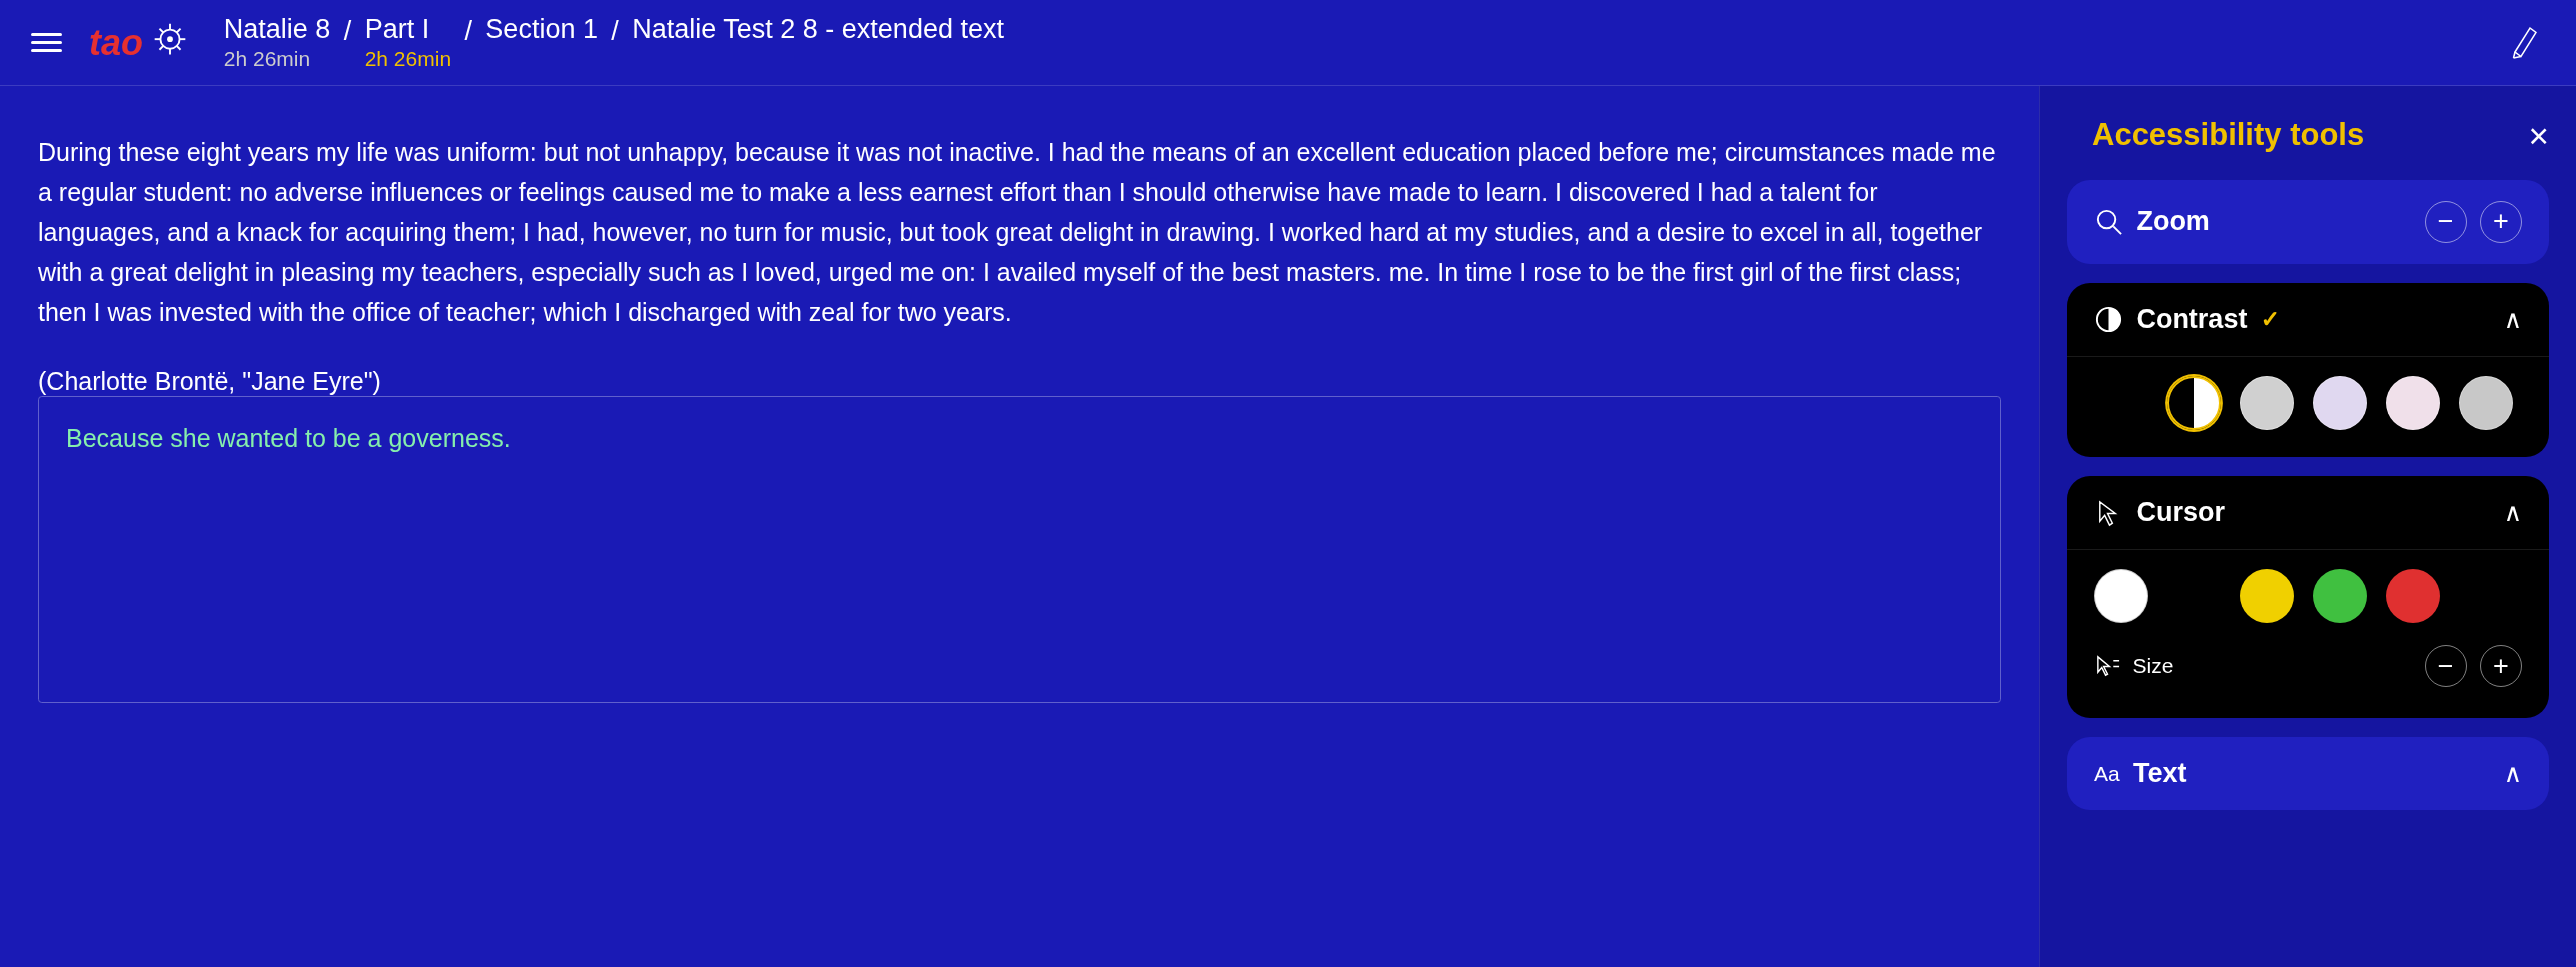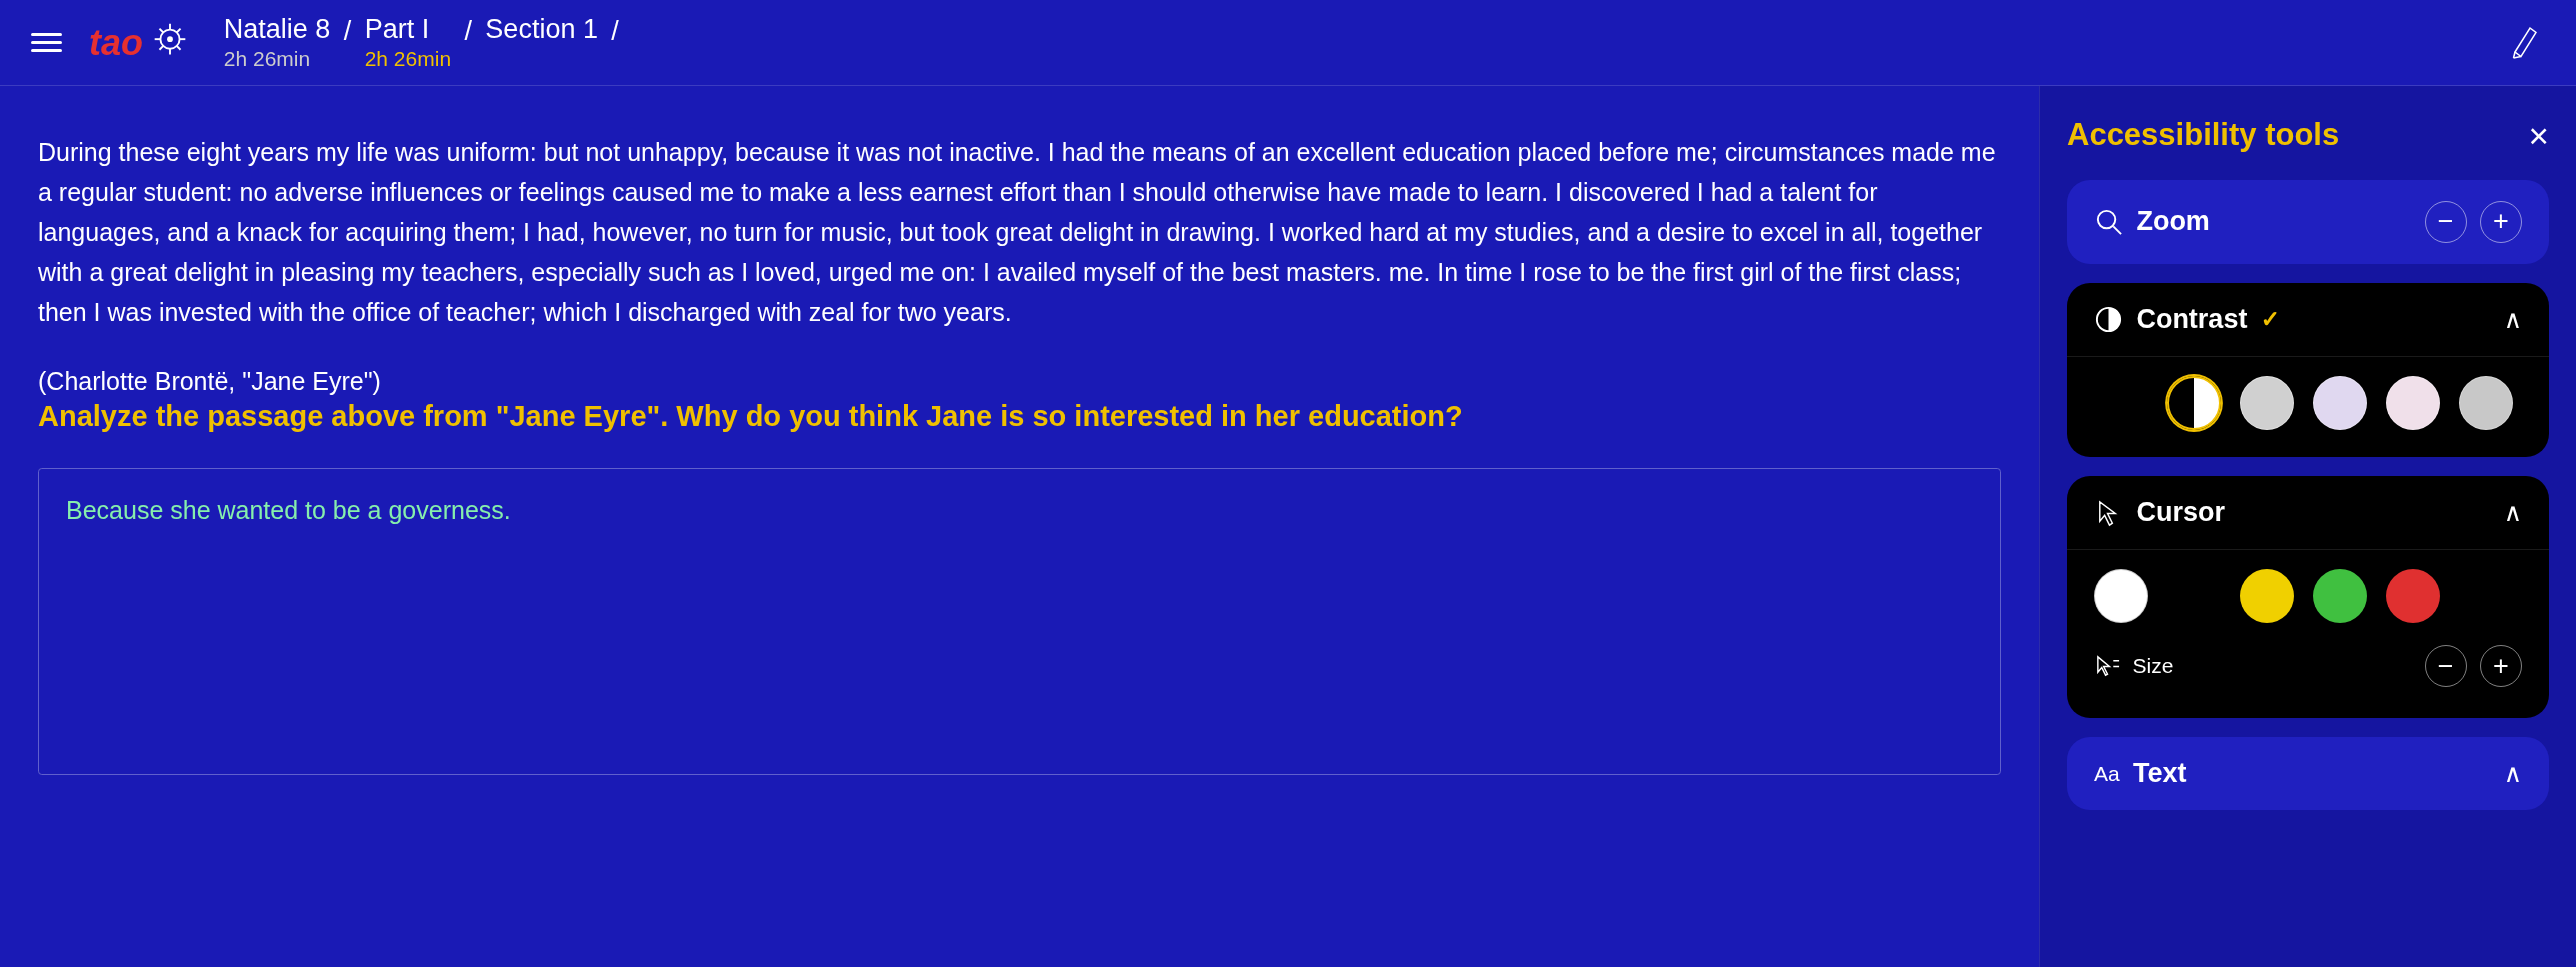--- a/index.html
+++ b/index.html
@@ -153,20 +153,21 @@
     .sidebar-header {
       display: flex;
       align-items: center;
       justify-content: space-between;
       margin-bottom: 7.7px;
     }
     .sidebar-title {
       font-size: 31px;
       font-weight: bold;
       color: #f0c000;
+      margin-left: 25px;
     }
     .close-btn {
       font-size: 35px;
       color: #fff;
       cursor: pointer;
       background: none;
       border: none;
       line-height: 1;
     }
 
@@ -319,37 +320,39 @@
     <span class="breadcrumb-sep">/</span>
     <div class="breadcrumb-item">
       <span class="label">Part I</span>
       <span class="time active">2h 26min</span>
     </div>
     <span class="breadcrumb-sep">/</span>
     <div class="breadcrumb-item">
       <span class="label">Section 1</span>
     </div>
     <span class="breadcrumb-sep">/</span>
+    <div class="breadcrumb-item">
+      <span class="label">Natalie Test 2 8 - extended text</span>
+    </div>
   </nav>
 
   <div class="header-right">
     <svg class="pencil-icon" viewBox="0 0 44 56" fill="none" stroke="#fff" stroke-width="2">
       <path d="M10 40 L30 8 L38 14 L18 46 Z" stroke="#fff" stroke-width="2" fill="none"></path>
       <line x1="10" y1="40" x2="8" y2="48" stroke="#fff" stroke-width="2"></line>
       <line x1="18" y1="46" x2="8" y2="48" stroke="#fff" stroke-width="2"></line>
     </svg>
   </div>
 </div>
 
 <div class="main-layout">
 
   <div class="content-area">
     <p class="passage-text">During these eight years my life was uniform: but not unhappy, because it was not inactive. I had the means of an excellent education pla<wbr>ced before me; circumstances made me a regular student: no adverse influences or feelings caused me to make a less earnest effort than I should otherwise have made to learn. I discovered I had a talent for languages, and a knack for acquiring them; I had, however, no turn for music, but took great delight in drawing. I worked hard at my studies, and a desire to excel in all, together with a great delight in pleasing my teachers, especially such as I loved, urged me on: I av<wbr>ailed myself of the best masters. me. In time I rose to be the first girl of the first class; then I was invested with the office of teacher; which I discharged with zeal for two y<wbr>ears.</p>
     <p class="citation">(Charlotte Brontë, "Jane Eyre")</p>
-    <p class="question-text">Analyze the passage above from "Jane Eyre". Why do you think Jane is so interested in her education?</p>
     <div class="answer-box">
       <span>Because she wanted to be a governess.</span>
     </div>
   </div>
 
   <div class="sidebar">
     <div class="sidebar-header">
       <span class="sidebar-title">Accessibility tools</span>
       <button class="close-btn">×</button>
     </div>

